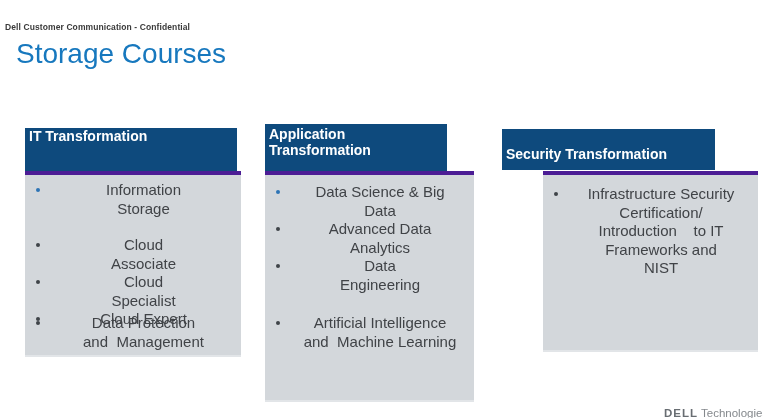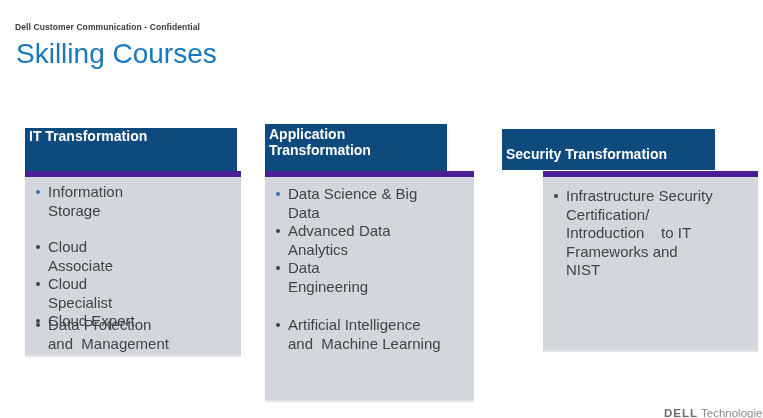--- a/index.html
+++ b/index.html
@@ -4,42 +4,43 @@
 <style>
   html,body { margin:0; padding:0; }
   .slide {
     position:relative;
     width:763px; height:418px;
     background:#ffffff;
     overflow:hidden;
     font-family:"Liberation Sans", sans-serif;
   }
   .confidential {
-    position:absolute; left:15px; top:22px;
+    position:absolute; left:5px; top:22px;
     font-size:8.5px; font-weight:bold; color:#3a3a3a;
     letter-spacing:0.1px;
   }
   .page-title {
     position:absolute; left:16px; top:38px;
     font-size:28px; font-weight:400; color:#1778be;
   }
   .panel-header {
     position:absolute;
     background:#0e4a7d;
     color:#ffffff; font-weight:bold; font-size:14px;
     box-sizing:border-box;
     padding-left:4px;
     line-height:16px;
   }
   .panel-body {
     position:absolute;
     background:#d3d7db;
-    border-top:6px solid #4c1d95;
+    border-top:4px solid #4c1d95;
     box-sizing:border-box;
     box-shadow:0 2px 0 #e2e5e8;
+    text-align:center;
   }
   .col1-header { left:25px; top:128px; width:212px; height:43px; }
   .col1-body   { left:25px; top:171px; width:216px; height:184px; }
   .col2-header { left:265px; top:124px; width:182px; height:47px; padding-top:2px; }
   .col2-body   { left:265px; top:171px; width:209px; height:229px; }
   .col3-header { left:502px; top:129px; width:213px; height:41px; padding-top:17px; }
   .col3-body   { left:502px; top:171px; width:215px; height:179px;margin-left:41px; }
   ul.blist {
     position:absolute; left:0; right:0;
     margin:0; padding:0 2px 0 23px;
@@ -68,21 +69,21 @@
   .dell-brand { font-weight:bold; color:#686d72; letter-spacing:1px;margin-left:32px; }
   .dell-suffix { color:#85898d; margin-left:3px; }
 </style>
 </head>
 <body>
 
 <div class="slide">
 
   <div class="confidential">Dell Customer Communication - Confidential</div>
 
-  <h1 class="page-title" style="margin:0">Skilling Courses</h1>
+  <h1 class="page-title" style="margin:0">Storage Courses</h1>
 
   <div class="panel-header col1-header">
     <span>IT Transformation</span>
   </div>
   <div class="panel-body col1-body">
     <ul class="blist boxA">
       <li>
         <span class="dot blue"></span>
         <span class="item-text">Information
 Storage</span>

